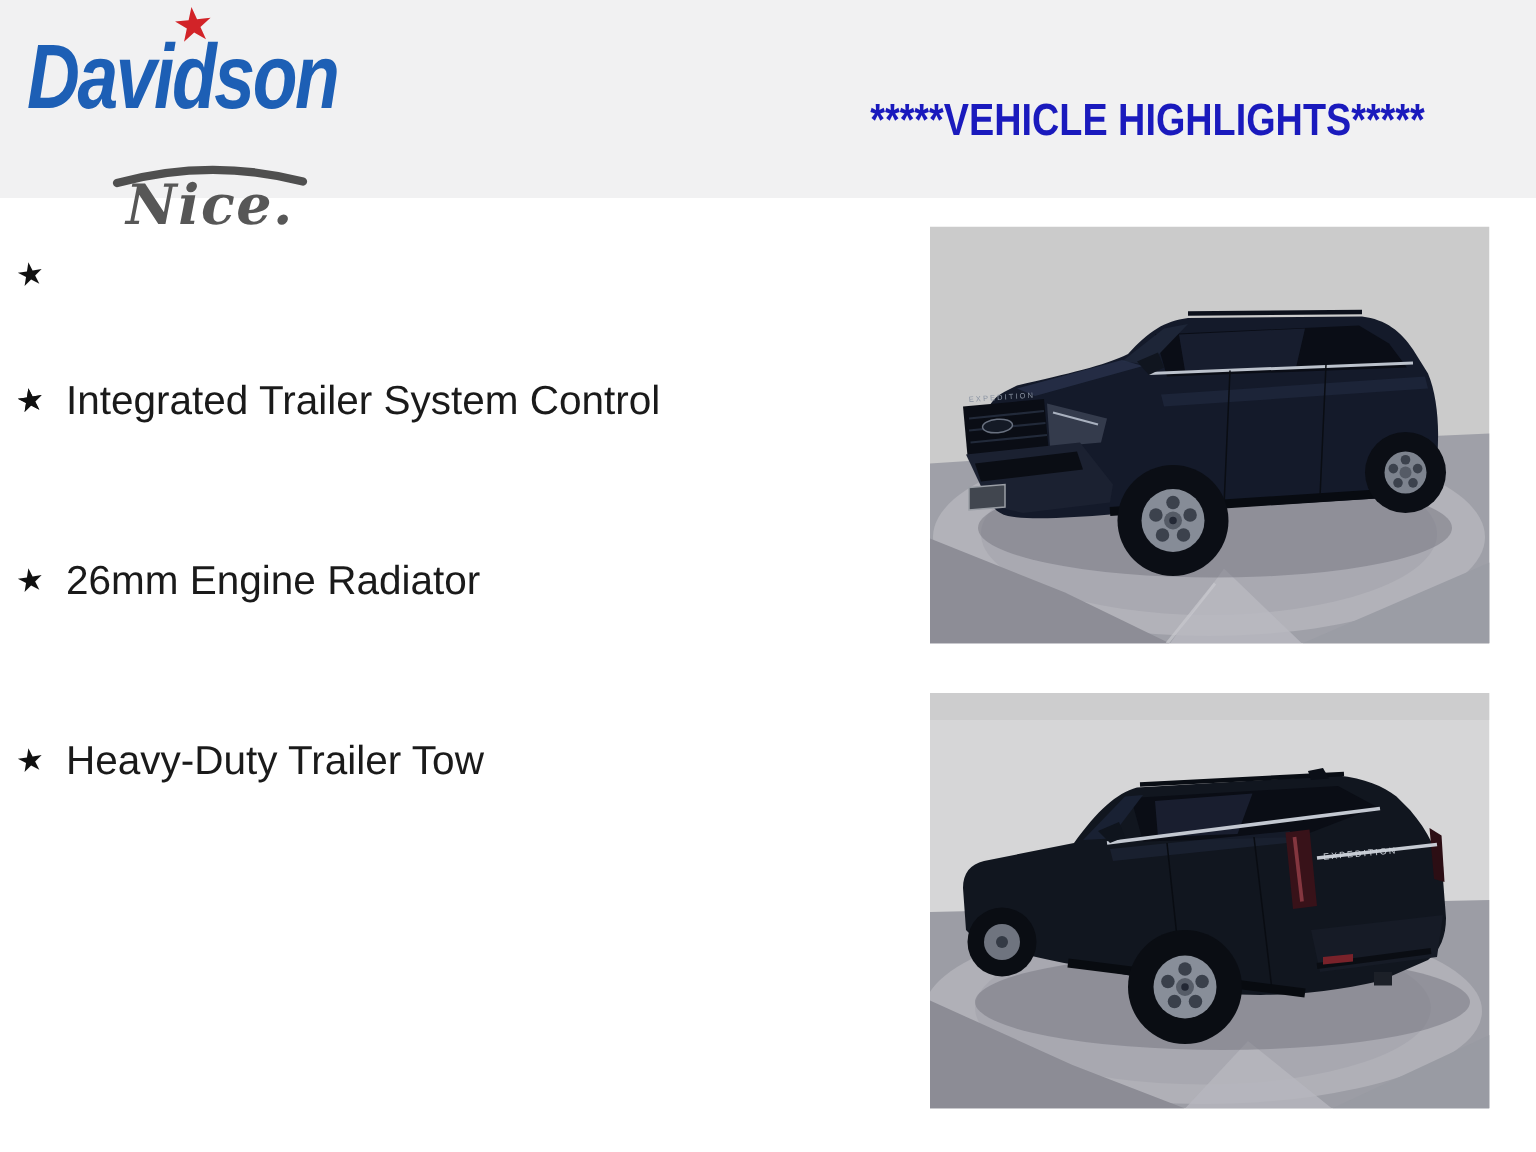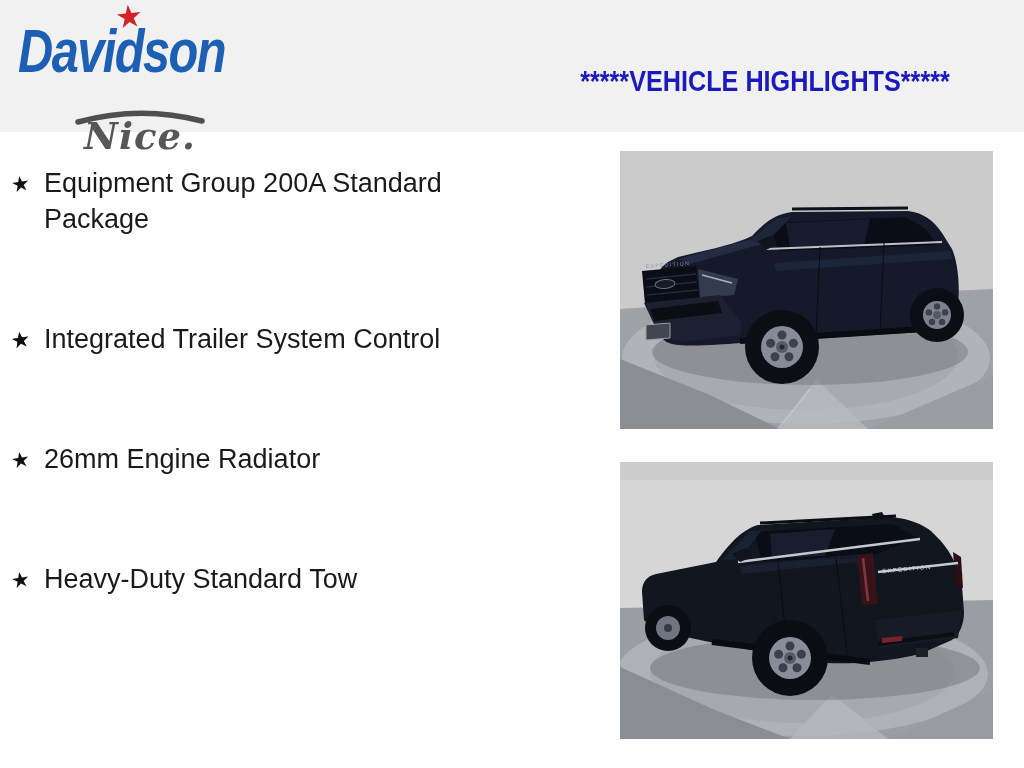--- a/index.html
+++ b/index.html
@@ -59,25 +59,25 @@
       <div class="logo-name">Davidson</div>
       <div class="logo-tagline">Nice.</div>
       <svg class="logo-swoosh" width="136" height="16" viewBox="0 0 136 16">
         <path d="M6,12 Q68,-5 130,11" fill="none" stroke="#4f4f4f" stroke-width="5.5" stroke-linecap="round"></path>
       </svg>
     </div>
     <h1 class="title">*****VEHICLE HIGHLIGHTS*****</h1>
   </header>
 
   <ul class="highlights">
-      <li><span class="bullet">★</span><span>Equipment Group 200A Standard Package</span></li>
+      <li><span class="bullet">★</span></li>
       <li><span class="bullet">★</span></li>
       <li><span class="bullet">★</span><span>Integrated Trailer System Control</span></li>
       <li><span class="bullet">★</span><span>26mm Engine Radiator</span></li>
-      <li><span class="bullet">★</span><span>Heavy-Duty Standard Tow</span></li>
+      <li><span class="bullet">★</span><span>Heavy-Duty Trailer Tow</span></li>
     </ul>
 
   <figure class="photo photo-front">
     <svg width="373" height="278" viewBox="0 0 373 278">
       <g>
         <rect width="373" height="278" fill="#cbcbcb"></rect>
         <polygon points="0,158 150,148 373,138 373,278 0,278" fill="#9fa0a8"></polygon>
         <ellipse cx="186" cy="207" rx="184" ry="66" fill="#b2b2b9"></ellipse>
         <ellipse cx="186" cy="205" rx="152" ry="54" fill="#a9a9b1"></ellipse>
         <polygon points="0,278 0,208 90,244 160,278" fill="#8d8d96"></polygon>

